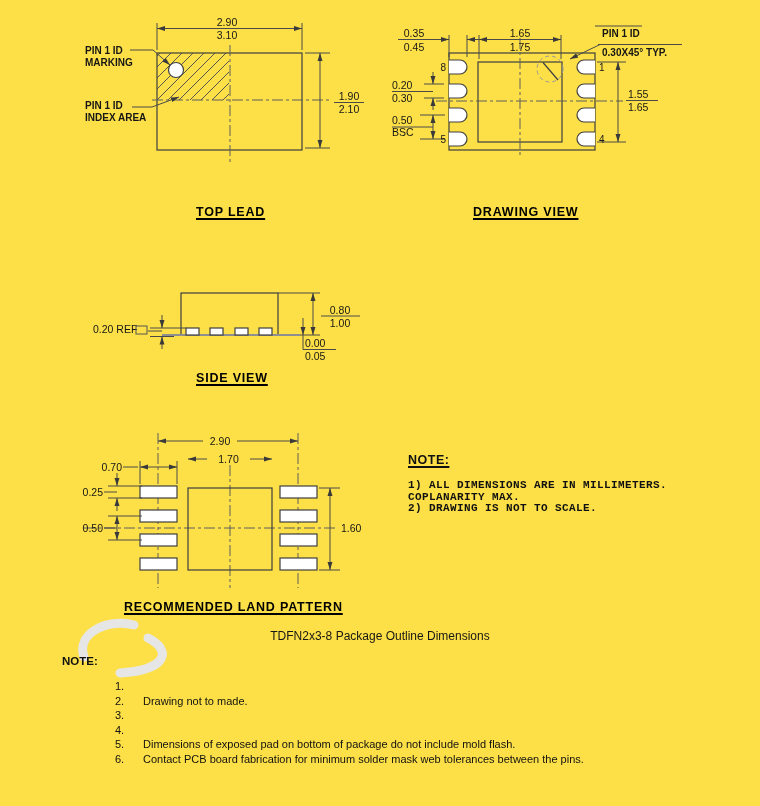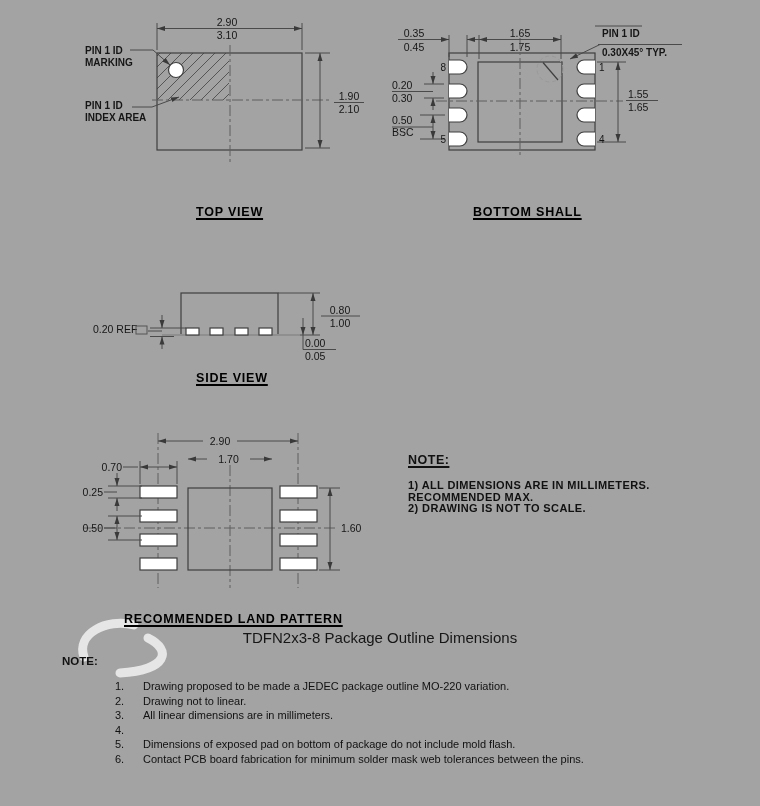--- a/index.html
+++ b/index.html
@@ -1,33 +1,33 @@
 <!DOCTYPE html>
 <html><head>
 <meta charset="utf-8">
 <style>
   html,body { margin:0; padding:0; background:#fff; }
-  .page { position:relative; width:760px; height:806px; background:#a3a3a3; overflow:hidden;
+  .page { position:relative; width:760px; height:806px; background:#fde047; overflow:hidden;
           font-family:"Liberation Sans", sans-serif; color:#111; }
   svg.view { position:absolute; overflow:visible; }
   svg text { font-family:"Liberation Sans", sans-serif; font-size:10.5px; fill:#161616; }
   svg text.b { font-weight:bold; font-size:10px; }
   svg text.pn { font-size:10px; }
   .ol  { fill:none; stroke:#3f3f3f; stroke-width:1.2; }
   .olw { fill:#ffffff; stroke:#3f3f3f; stroke-width:1.2; }
   .dl  { stroke:#4a4a4a; stroke-width:1; fill:none; }
   .cl  { stroke:#5f5f5f; stroke-width:1; fill:none; stroke-dasharray:11 3 3 3; }
   .vtitle { position:absolute; font-weight:bold; font-size:12.5px; letter-spacing:0.8px;
             text-decoration:underline; text-decoration-thickness:1.5px; text-underline-offset:2px; color:#000; }
   .notes-box { position:absolute; left:408px; top:453px; width:300px; }
   .notes-heading { font-weight:bold; font-size:12.5px; letter-spacing:0.5px;
             text-decoration:underline; text-decoration-thickness:1.5px; text-underline-offset:2px; }
   .notes-lines { margin-top:13px; font-weight:bold; font-size:11px; line-height:11.5px;
-            letter-spacing:0.4px; white-space:nowrap; }
-  .caption { position:absolute; left:0; top:629px; width:100%; text-align:center; font-size:15px; color:#161616; }
+            letter-spacing:0.4px; white-space:nowrap;font-family:Liberation Mono, monospace; }
+  .caption { position:absolute; left:0; top:629px; width:100%; text-align:center; font-size:12px; color:#161616; }
   .footer-heading { position:absolute; left:62px; top:655px; font-weight:bold; font-size:11.5px; }
   .footer-list { position:absolute; left:115px; top:679px; font-size:11px; line-height:14.5px; }
   .footer-row { display:flex; white-space:nowrap; }
   .footer-row .num { width:28px; flex:0 0 28px; }
 </style>
 </head>
 <body>
 
 <div class="page">
 
@@ -74,21 +74,21 @@
       <text x="25" y="44" class="b">PIN 1 ID</text>
       <text x="25" y="56" class="b">MARKING</text>
       <polyline points="70,40 93,40 110,55" class="dl" marker-end="url(#m1)"></polyline>
     </g>
     <g>
       <text x="25" y="99" class="b">PIN 1 ID</text>
       <text x="25" y="111" class="b">INDEX AREA</text>
       <polyline points="72,97 92,97 119,87" class="dl" marker-end="url(#m1)"></polyline>
     </g>
   </svg>
-  <div class="vtitle" style="left:196px; top:205px;">TOP VIEW</div>
+  <div class="vtitle" style="left:196px; top:205px;">TOP LEAD</div>
 
   <svg class="view" style="left:390px; top:10px;" width="335" height="192">
     <defs>
       <marker id="m2" viewBox="0 0 8 6" markerWidth="8" markerHeight="6" refX="8" refY="3" orient="auto-start-reverse" markerUnits="userSpaceOnUse">
         <path d="M0,0.5 L8,3 L0,5.5 Z" fill="#3a3a3a"></path>
       </marker>
     </defs>
     <rect x="59" y="43" width="146" height="97" class="ol"></rect>
     <g>
       <path d="M59,50 H70 A7,7 0 0 1 70,64 H59" class="olw"></path>
@@ -159,21 +159,21 @@
       <line x1="236" y1="90.5" x2="268" y2="90.5" class="dl"></line>
       <text x="238" y="88">1.55</text>
       <text x="238" y="101">1.65</text>
     </g>
 
     <text x="56" y="61" text-anchor="end" class="pn">8</text>
     <text x="56" y="133" text-anchor="end" class="pn">5</text>
     <text x="209" y="61" class="pn">1</text>
     <text x="209" y="133" class="pn">4</text>
   </svg>
-  <div class="vtitle" style="left:473px; top:205px;">BOTTOM SHALL</div>
+  <div class="vtitle" style="left:473px; top:205px;">DRAWING VIEW</div>
 
   <svg class="view" style="left:90px; top:280px;" width="320" height="105">
     <defs>
       <marker id="m3" viewBox="0 0 8 6" markerWidth="8" markerHeight="6" refX="8" refY="3" orient="auto-start-reverse" markerUnits="userSpaceOnUse">
         <path d="M0,0.5 L8,3 L0,5.5 Z" fill="#3a3a3a"></path>
       </marker>
     </defs>
     <rect x="91" y="13" width="97" height="42" class="ol"></rect>
     <line x1="72" y1="55" x2="210" y2="55" stroke="#8f8f8f" stroke-width="2"></line>
     <g>
@@ -269,46 +269,44 @@
       <line x1="44" y1="103" x2="57" y2="103" class="dl"></line>
       <text x="43" y="107" text-anchor="end">0.50</text>
     </g>
     <g>
       <line x1="259" y1="63" x2="280" y2="63" class="dl"></line>
       <line x1="259" y1="145" x2="280" y2="145" class="dl"></line>
       <line x1="270" y1="63" x2="270" y2="145" class="dl" marker-start="url(#m4)" marker-end="url(#m4)"></line>
       <text x="281" y="107">1.60</text>
     </g>
   </svg>
-  <div class="vtitle" style="left:124px; top:600px;margin-top:12px;">RECOMMENDED LAND PATTERN</div>
+  <div class="vtitle" style="left:124px; top:600px;">RECOMMENDED LAND PATTERN</div>
 
   <div class="notes-box">
     <div class="notes-heading">NOTE:</div>
     <div class="notes-lines">
       <div>1) ALL DIMENSIONS ARE IN MILLIMETERS.</div>
-      <div>RECOMMENDED MAX.</div>
+      <div>COPLANARITY MAX.</div>
       <div>2) DRAWING IS NOT TO SCALE.</div>
     </div>
   </div>
 
   <div class="caption">TDFN2x3-8 Package Outline Dimensions</div>
 
   <div class="footer-heading">NOTE:</div>
   <div class="footer-list">
     <div class="footer-row">
       <span class="num">1.</span>
-      <span class="txt">Drawing proposed to be made a JEDEC package outline MO-220 variation.</span>
     </div>
     <div class="footer-row">
       <span class="num">2.</span>
-      <span class="txt">Drawing not to linear.</span>
+      <span class="txt">Drawing not to made.</span>
     </div>
     <div class="footer-row">
       <span class="num">3.</span>
-      <span class="txt">All linear dimensions are in millimeters.</span>
     </div>
     <div class="footer-row">
       <span class="num">4.</span>
     </div>
     <div class="footer-row">
       <span class="num">5.</span>
       <span class="txt">Dimensions of exposed pad on bottom of package do not include mold flash.</span>
     </div>
     <div class="footer-row">
       <span class="num">6.</span>

